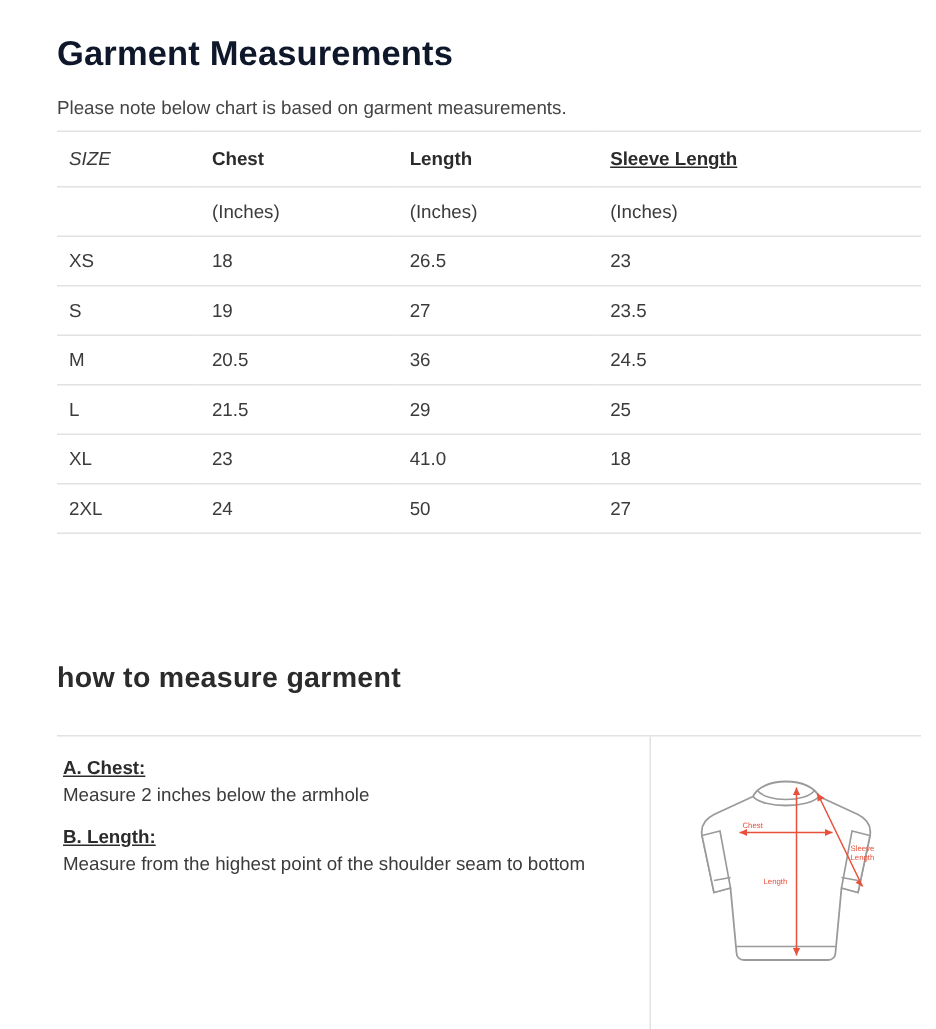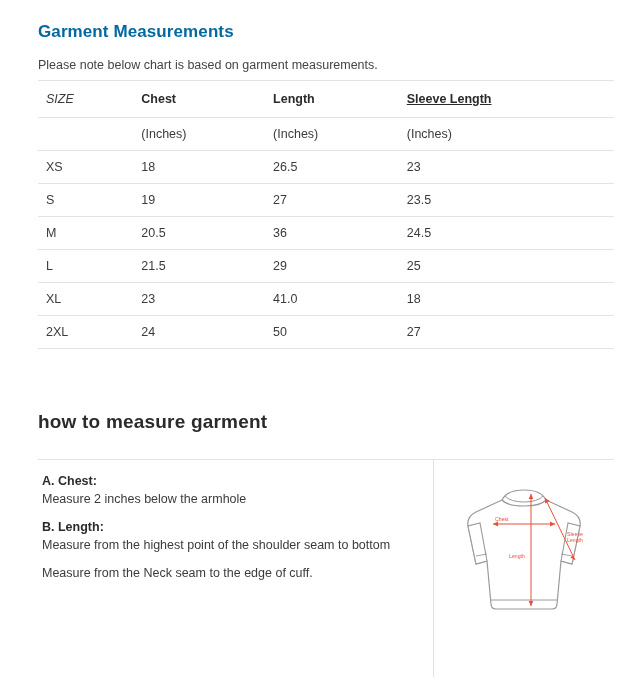--- a/index.html
+++ b/index.html
@@ -12,23 +12,23 @@
     height: 686px;
     font-family: "Liberation Sans", sans-serif;
     color: #333333;
     overflow: hidden;
   }
   .page {
     padding: 0 14px;
     box-sizing: border-box;
   }
   h1.title {
-    font-size: 17px;
+    font-size: 23px;
     font-weight: bold;
-    color: #0369a1;
+    color: #0f172a;
     margin: 22px 0 0 24px;
     letter-spacing: 0.1px;
   }
   .note {
     font-size: 12.5px;
     color: #444444;
     margin: 16px 0 8px 24px;
   }
   table.size-table {
     border-collapse: collapse;
@@ -59,21 +59,21 @@
   }
   .col-size { width: 92px; }
   .col-chest { width: 130px; }
   .col-length { width: 132px; }
   .col-sleeve { width: 220px; text-decoration: underline; }
 
   h2.subtitle {
     font-size: 19px;
     font-weight: bold;
     color: #2b2b2b;
-    margin: 62px 0 0 24px;
+    margin: 86px 0 0 24px;
     letter-spacing: 0.2px;
   }
   .measure-box {
     margin: 26px 0 0 24px;
     width: 576px;
     border-top: 1px solid #e2e2e2;
     display: flex;
     box-sizing: border-box;
     min-height: 218px;
   }
@@ -88,21 +88,21 @@
     position: relative;
     padding: 10px 0 0 0;
     box-sizing: border-box;
   }
   .m-item { margin-bottom: 14px; }
   .m-head {
     font-size: 12.5px;
     color: #2b2b2b;
     margin-bottom: 4px;
   }
-  .m-head b { font-weight: bold; }
+  .m-head b { font-weight: bold; text-decoration: underline; }
   .m-desc {
     font-size: 12.5px;
     color: #3b3b3b;
   }
   .garment-svg {
     display: block;
     margin: 8px auto 0 auto;
   }
 </style>
 </head>
@@ -182,21 +182,20 @@
       </div>
 
       <div class="m-item">
         <div class="m-head">
           <b>B. Length:</b>
         </div>
         <div class="m-desc">Measure from the highest point of the shoulder seam to bottom</div>
       </div>
 
       <div class="m-item">
-        <div class="m-desc">Measure from the Neck seam to the edge of cuff.</div>
       </div>
 
     </div>
 
     <div class="measure-right">
       <svg class="garment-svg" width="170" height="150" viewBox="0 0 170 150">
 
         <path d="M63 22 C66 16, 74 12, 85 12 C96 12, 104 16, 107 22
                  L133 34 C139 37, 142 42, 141 48
                  L133 86 L122 83 L118 126 C118 129, 116 131, 113 131

